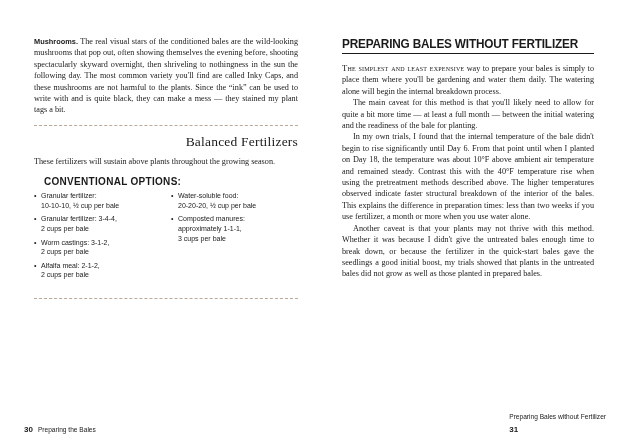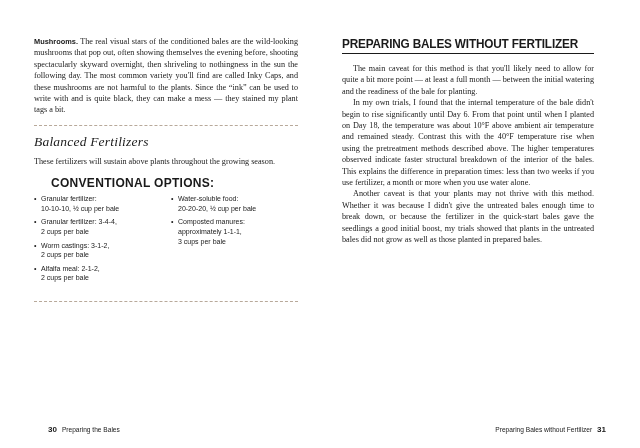--- a/index.html
+++ b/index.html
@@ -60,33 +60,32 @@
   }
   
   .rule-dashed {
     border: 0;
     border-top: 1px dashed #b8a99a;
     margin: 9px 0 8px 0;
     height: 0;
   }
   .section-title {
     font-family: "Liberation Serif", serif;
-    font-style: italic;
     font-size: 13.5px;
-    text-align: left;
+    text-align: right;
     margin: 0 0 6px 0;
     font-weight: normal;
     letter-spacing: 0.2px;
   }
   .sub-head {
     font-family: "Liberation Sans", sans-serif;
     font-weight: bold;
-    font-size: 12px;
+    font-size: 10px;
     letter-spacing: 0.3px;
-    margin: 9px 0 4px 17px;
+    margin: 9px 0 4px 10px;
   }
   .two-col-list {
     display: flex;
     flex-direction: row;
     gap: 10px;
   }
   .two-col-list .col {
     flex: 1 1 50%;
   }
   ul.bullets {
@@ -139,24 +138,25 @@
   .footer {
     position: absolute;
     bottom: 14px;
     font-family: "Liberation Sans", sans-serif;
     font-size: 6.6px;
     display: flex;
     align-items: baseline;
     gap: 5px;
   }
   .footer-left {
-    left: 48px;
+    left: 24px;
   }
   .footer-right {
     right: 34px;
+    flex-direction: column;
   }
   .folio {
     font-weight: bold;
     font-size: 8px;
   }
   .running-head {
     font-size: 6.6px;
   }
 </style>
 </head>
@@ -233,22 +233,23 @@
       <span class="running-head">Preparing the Bales</span>
     </div>
   </div>
 
   <div class="page page-right">
     <div class="body-col">
 
       <h1 class="chapter-head">PREPARING BALES WITHOUT FERTILIZER</h1>
       <hr class="chapter-rule">
 
-
-      <p class="indent">The main caveat for this method is that you'll likely need to allow for quite a bit more point — at least a full month — between the initial watering and the readiness of the bale for planting.</p>
+      <p><span class="smallcaps">The simplest and least expensive</span><span> way to prepare your bales is simply to place them where you'll be gardening and water them daily. The watering alone will begin the internal breakdown process.</span></p>
+
+      <p class="indent">The main caveat for this method is that you'll likely need to allow for quite a bit more time — at least a full month — between the initial watering and the readiness of the bale for planting.</p>
 
       <p class="indent">In my own trials, I found that the internal temperature of the bale didn't begin to rise significantly until Day 6. From that point until when I planted on Day 18, the temperature was about 10°F above ambient air temperature and remained steady. Contrast this with the 40°F temperature rise when using the pretreatment methods described above. The higher temperatures observed indicate faster structural breakdown of the interior of the bales. This explains the difference in preparation times: less than two weeks if you use fertilizer, a month or more when you use water alone.</p>
 
       <p class="indent">Another caveat is that your plants may not thrive with this method. Whether it was because I didn't give the untreated bales enough time to break down, or because the fertilizer in the quick-start bales gave the seedlings a good initial boost, my trials showed that plants in the untreated bales did not grow as well as those planted in prepared bales.</p>
     </div>
 
     <div class="footer footer-right">
       <span class="running-head">Preparing Bales without Fertilizer</span>
       <span class="folio">31</span>
     </div>

